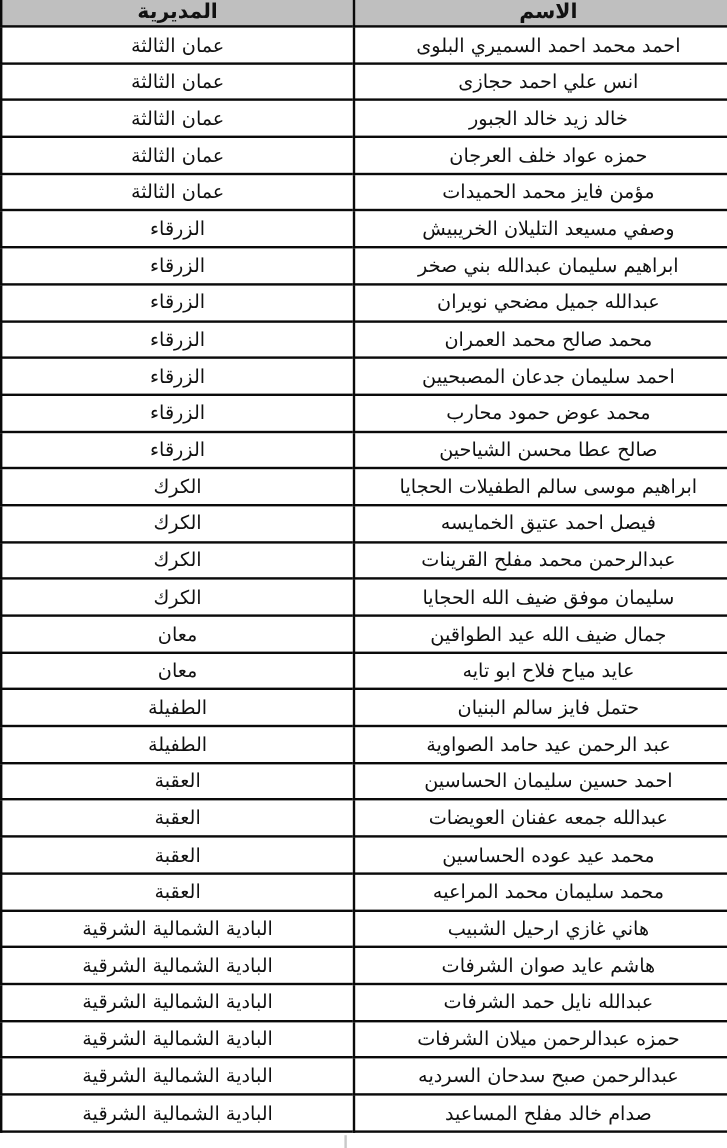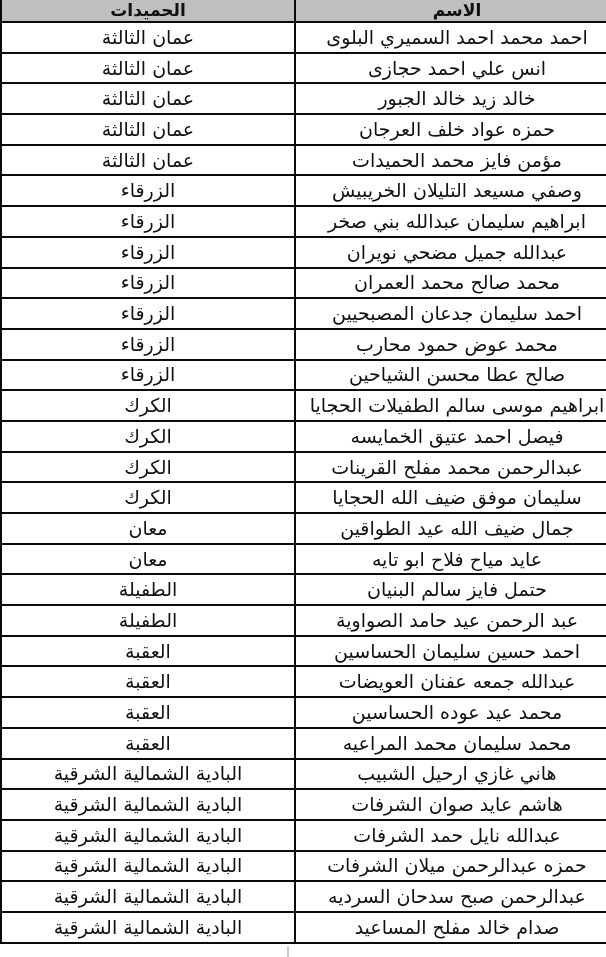--- a/index.html
+++ b/index.html
@@ -45,21 +45,21 @@
   }
   thead th {
     background: #bfbfbf;
     font-size: 17px;
     font-weight: bold;
     line-height: 1;
   }
   .col-name { width: 318px; }
   .col-dir  { width: 288px; }
   tbody td {
-    font-size: 19px;
+    font-size: 16px;
     line-height: 1.1;
     background: #ffffff;
   }
   tbody td.cell-name {
     white-space: nowrap;
   }
   tbody td.cell-dir {
     white-space: nowrap;
   }
   
@@ -73,21 +73,21 @@
   }
 </style>
 </head>
 <body>
 
 <div class="page">
   <table class="roster" dir="rtl">
     <thead>
       <tr>
         <th class="col-name">الاسم</th>
-        <th class="col-dir">الحميدات</th>
+        <th class="col-dir">المديرية</th>
       </tr>
     </thead>
     <tbody id="rows">
   <tr>
     <td class="cell-name">احمد محمد احمد السميري البلوى</td>
     <td class="cell-dir">عمان الثالثة</td>
   </tr>
 
   <tr>
     <td class="cell-name">انس علي احمد حجازى</td>

